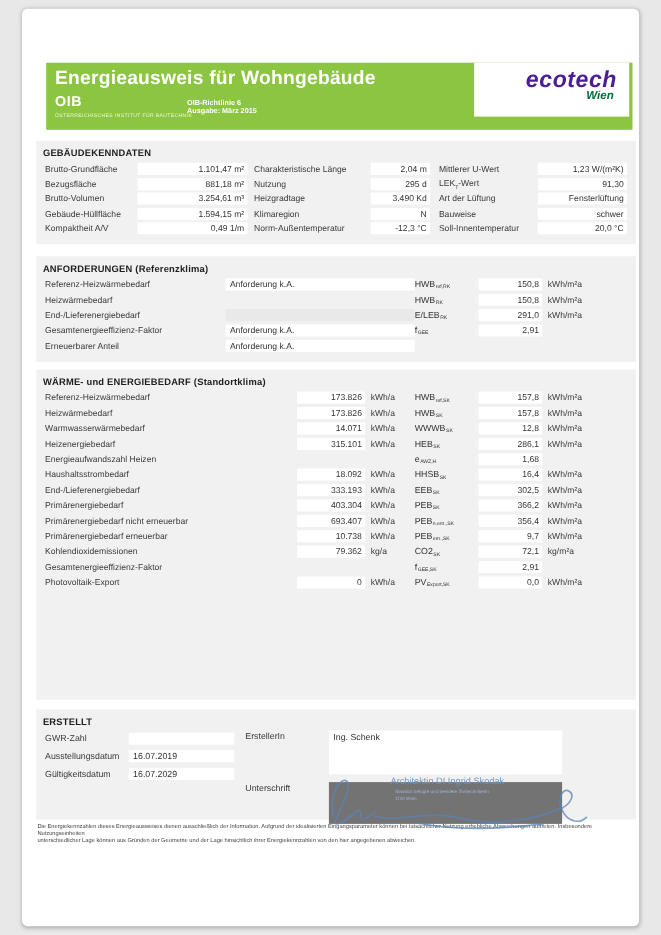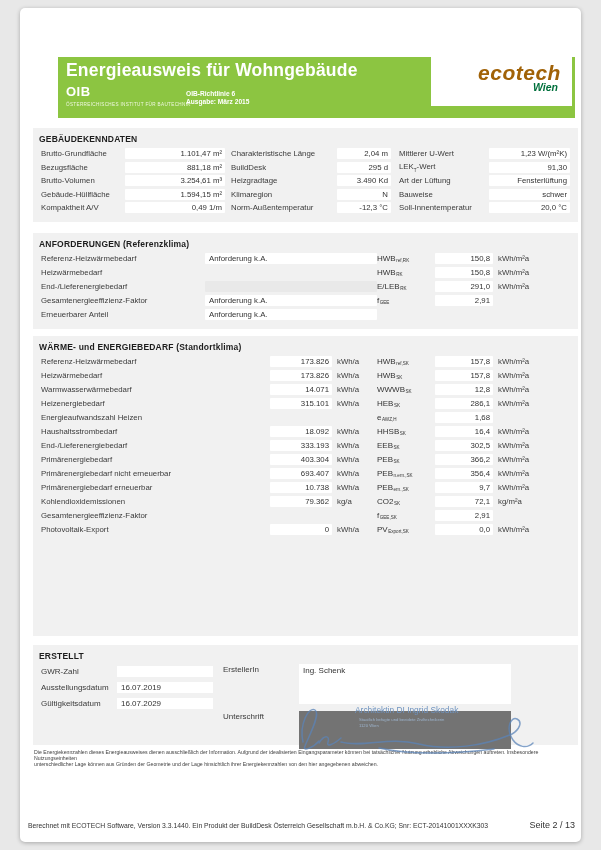--- a/index.html
+++ b/index.html
@@ -1,26 +1,26 @@
 <!DOCTYPE html>
 <html><head>
 <meta charset="utf-8">
 <style>
   html,body{margin:0;padding:0;}
   body{width:601px;height:850px;background:#e8e8e8;font-family:"Liberation Sans",sans-serif;-webkit-font-smoothing:antialiased;}
   .page{position:relative;width:561px;height:834px;margin:8px auto 0;background:#fff;border-radius:5px;box-shadow:0 1px 4px rgba(0,0,0,.28);overflow:hidden;}
 
   
-  .header{position:relative;margin:49px 6px 0 38px;height:61px;background:#8cc541;}
+  .header{position:relative;margin:49px 6px 0 22px;height:61px;background:#8cc541;}
   .h-title{position:absolute;left:8px;top:3px;font-size:17.5px;font-weight:bold;color:#fff;letter-spacing:.2px;}
   .h-org{position:absolute;left:8px;top:27px;font-size:13px;font-weight:bold;color:#fff;letter-spacing:.5px;}
   .h-org-sub{position:absolute;left:8px;top:45px;font-size:4.6px;color:#eef7df;letter-spacing:.35px;}
   .h-directive{position:absolute;left:128px;top:33px;font-size:6.6px;font-weight:bold;color:#fff;line-height:8px;}
   .logo-box{position:absolute;right:3px;top:0;width:141px;height:49px;background:#fff;}
-  .logo-word{text-align:center;margin-top:4px;font-size:21px;font-weight:bold;font-style:italic;color:#a16207;letter-spacing:.5px;padding-left:36px;}
+  .logo-word{text-align:center;margin-top:4px;font-size:21px;font-weight:bold;font-style:italic;color:#4c1d95;letter-spacing:.5px;padding-left:36px;}
   .logo-city{text-align:right;padding-right:14px;font-size:10.5px;font-style:italic;font-weight:bold;color:#00703c;margin-top:-4px;}
 
   
   .panel{margin:0 3px 0 13px;background:#f1f1f1;padding:6px 8px 7px 6px;}
   .panel h2{margin:0 0 3px 0;font-size:8.5px;font-weight:bold;color:#1d1d1d;letter-spacing:.2px;}
   .p1{margin-top:10px;}
   .p2{margin-top:11px;}
   .p3{margin-top:7px;height:287px;box-sizing:content-box;}
   .p4{margin-top:9px;height:87px;}
 
@@ -102,21 +102,21 @@
       <span class="lbl b-l2">Charakteristische Länge</span>
         <span class="vbox num b-v2">2,04 m</span>
         <span class="b-sp2"></span>
       <span class="lbl b-l3">Mittlerer U-Wert</span>
         <span class="vbox num b-v3">1,23 W/(m²K)</span>
     </div>
     <div class="b-row">
       <span class="lbl b-l1">Bezugsfläche</span>
         <span class="vbox num b-v1">881,18 m²</span>
         <span class="b-sp1"></span>
-      <span class="lbl b-l2">BuildDesk</span>
+      <span class="lbl b-l2">Nutzung</span>
         <span class="vbox num b-v2">295 d</span>
         <span class="b-sp2"></span>
       <span class="lbl b-l3"><span>LEK</span><sub style="font-size:4.6px;">T</sub><span>-Wert</span></span>
         <span class="vbox num b-v3">91,30</span>
     </div>
     <div class="b-row">
       <span class="lbl b-l1">Brutto-Volumen</span>
         <span class="vbox num b-v1">3.254,61 m³</span>
         <span class="b-sp1"></span>
       <span class="lbl b-l2">Heizgradtage</span>
@@ -404,18 +404,14 @@
         </div>
       </div>
     </div>
   </div>
 
   <div class="disclaimer">
     <div>Die Energiekennzahlen dieses Energieausweises dienen ausschließlich der Information. Aufgrund der idealisierten Eingangsparameter können bei tatsächlicher Nutzung erhebliche Abweichungen auftreten. Insbesondere Nutzungseinheiten</div>
     <div>unterschiedlicher Lage können aus Gründen der Geometrie und der Lage hinsichtlich ihrer Energiekennzahlen von den hier angegebenen abweichen.</div>
   </div>
 
-  <div class="footer">
-    <span class="footer-left">Berechnet mit ECOTECH Software, Version 3.3.1440. Ein Produkt der BuildDesk Österreich Gesellschaft m.b.H. &amp; Co.KG; Snr: ECT-20141001XXXK303</span>
-    <span class="footer-page">Seite 2 / 13</span>
-  </div>
 
 </div>
 
 </body></html>

